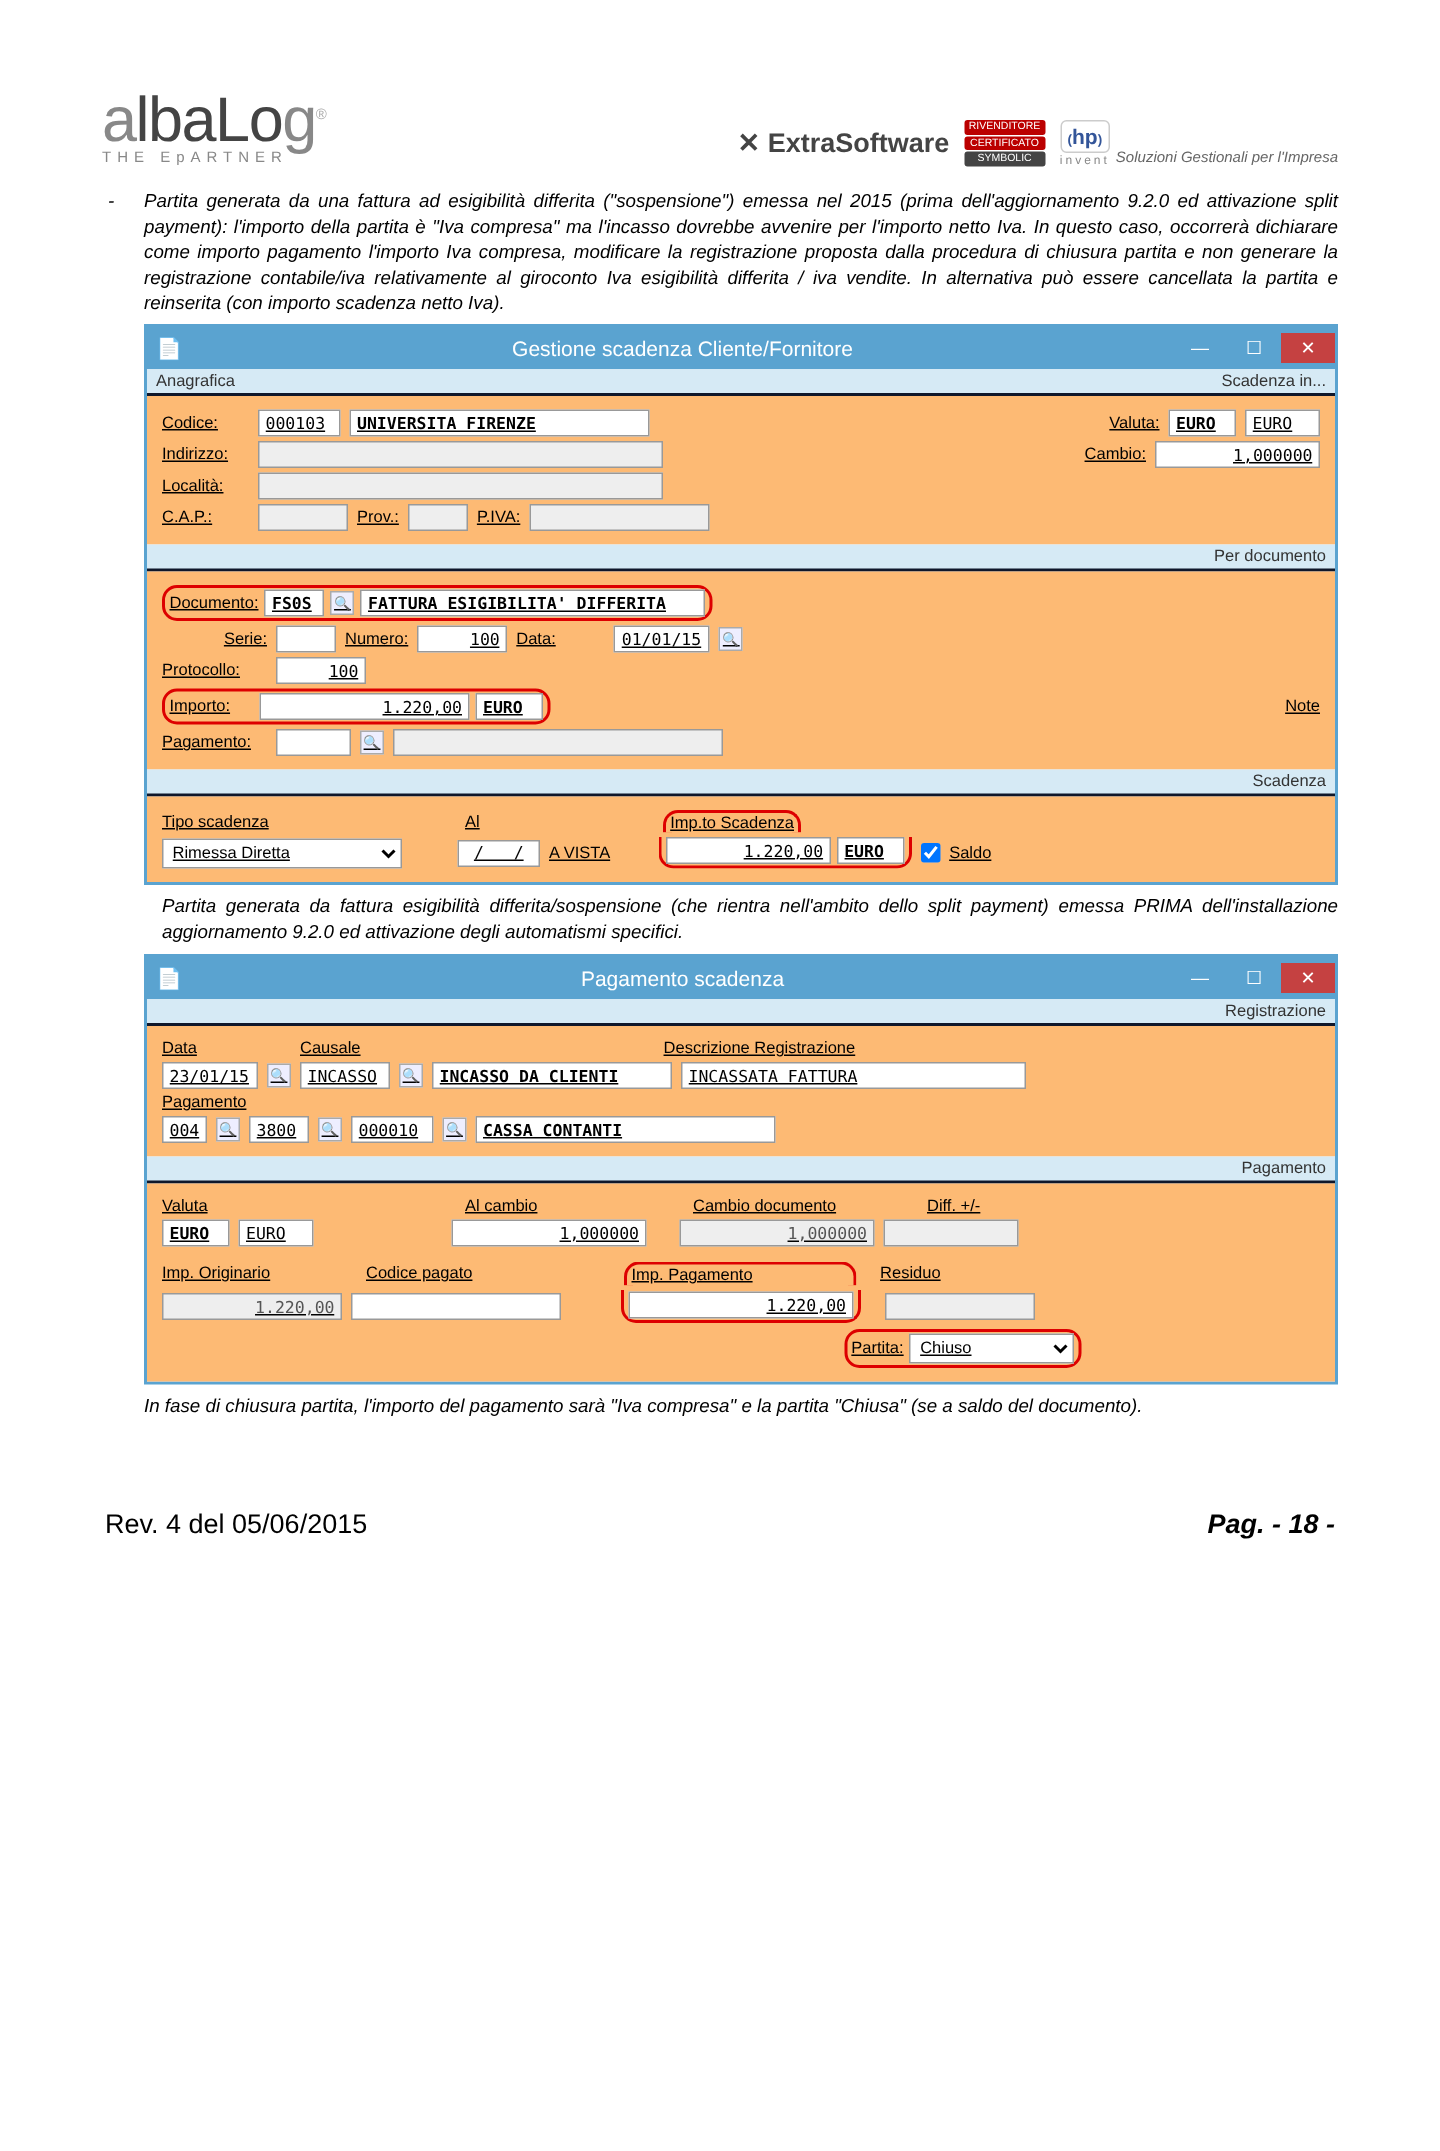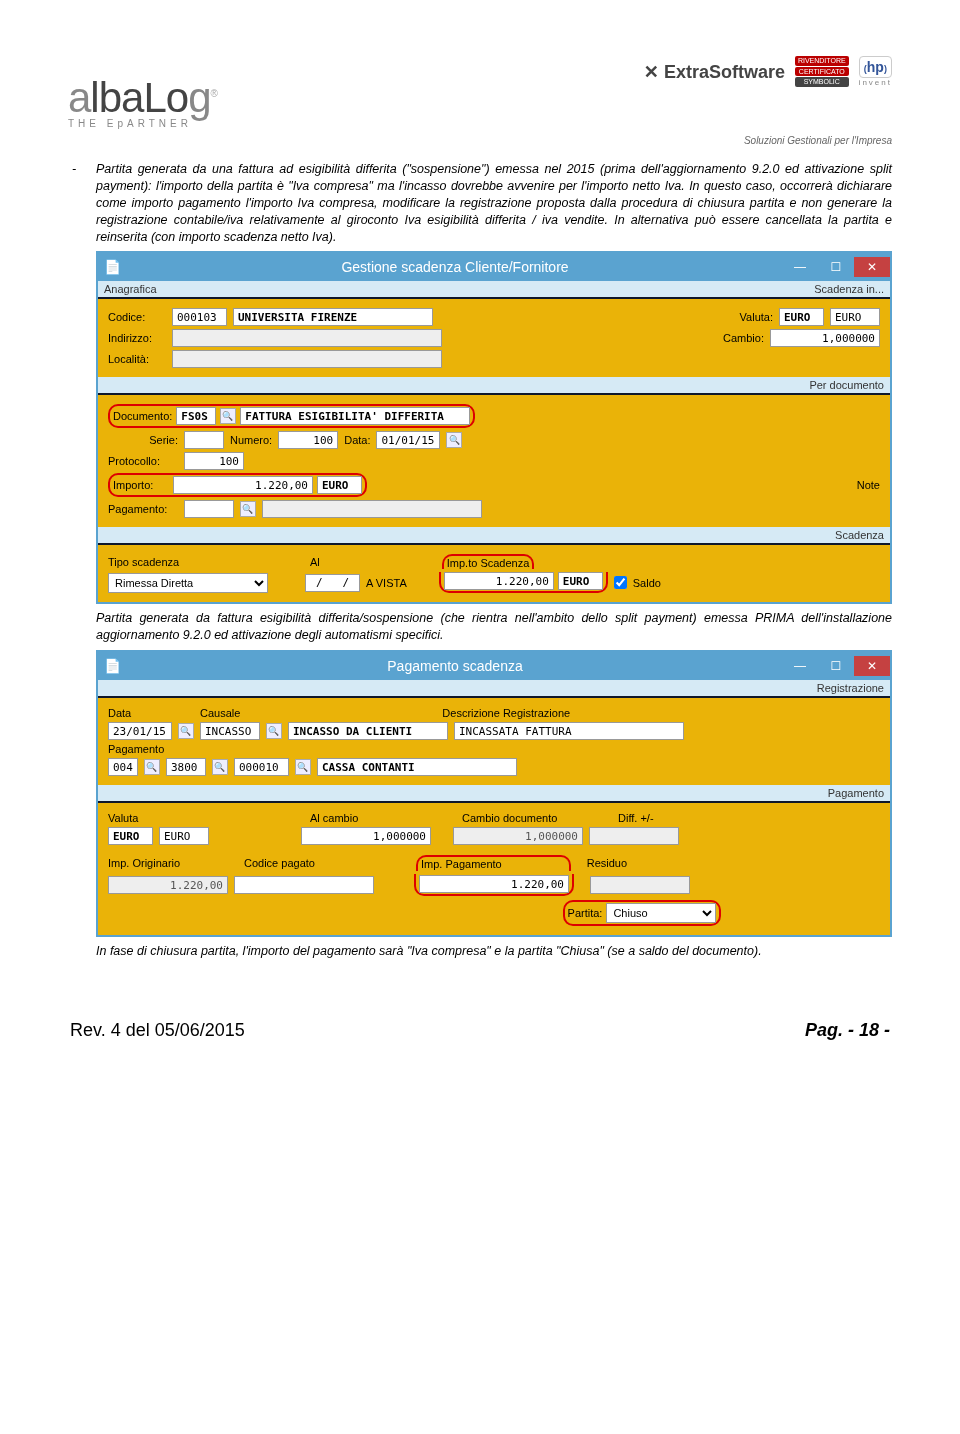--- a/index.html
+++ b/index.html
@@ -3,40 +3,40 @@
 <meta charset="utf-8">
 <style>
   * { box-sizing: border-box; margin: 0; padding: 0; }
   body { width: 960px; margin: 0 auto; font-family: Arial, Helvetica, sans-serif; font-size: 13px; color: #000; background: #fff; padding: 0; }
   .page { padding: 56px 68px 30px 68px; position: relative; }
   .header { display: flex; justify-content: space-between; align-items: center; margin-bottom: 15px; }
   .logo-left { font-family: Arial; }
   .logo-left .alba { font-size: 42px; font-weight: 300; letter-spacing: -1px; color: #444; }
   .logo-left .alba .a { color: #888; }
   .logo-left .tag { font-size: 10px; letter-spacing: 4px; color: #888; margin-top: -4px; }
-  .logo-right { display: flex; flex-direction: column; align-items: flex-end; gap: 4px; }
+  .logo-right { display: flex; flex-direction: row; align-items: flex-end; gap: 4px; }
   .logo-row { display: flex; align-items: center; gap: 10px; }
   .extra { font-size: 18px; font-weight: bold; color: #444; }
   .soluz { font-size: 10px; font-style: italic; color: #666; margin-top: 44px; }
   .badge { background: #b00; color: #fff; font-size: 7px; padding: 1px 3px; border-radius: 2px; text-align: center; line-height: 1.1; }
   .hp { border: 1px solid #ccc; border-radius: 4px; padding: 2px 4px; font-size: 14px; color: #359; font-weight: bold; }
   .para { font-size: 12.5px; line-height: 1.35; text-align: justify; margin-bottom: 6px; font-style: italic; }
   .para-list { display: flex; }
   .para-list .dash { width: 28px; flex-shrink: 0; padding-left: 4px; }
   
   .window { border: 2px solid #5aa3d0; background: #fff; margin: 6px 0 6px 28px; }
   .titlebar { background: #5aa3d0; color: #fff; display: flex; align-items: center; padding: 4px 0; font-size: 14px; }
   .titlebar .ticon { width: 30px; text-align: center; }
   .titlebar .ttext { flex: 1; text-align: center; font-weight: normal; }
   .titlebar .wbtns { display: flex; }
   .titlebar .wbtn { width: 36px; height: 20px; display: flex; align-items: center; justify-content: center; font-size: 12px; }
   .titlebar .wclose { background: #c54141; }
   
   .section-hdr { background: #d6eaf5; border-bottom: 2px solid #0f172a; padding: 2px 6px; font-size: 11px; text-align: right; color: #333; display: flex; justify-content: space-between; }
-  .form-body { padding: 6px 10px; background: #eab308; }
+  .form-body { padding: 6px 10px; background: #fdba74; text-decoration: underline; }
   .row { display: flex; align-items: center; margin: 3px 0; gap: 6px; font-size: 11px; }
   .lbl { white-space: nowrap; }
   .inp { border: 1px solid #999; background: #fff; padding: 1px 4px; font-size: 11px; font-family: monospace; height: 18px; }
   .inp.ro { background: #eee; color: #555; }
   .sel { border: 1px solid #999; background: #fff; padding: 0 2px; font-size: 11px; height: 20px; }
   .spacer { flex: 1; }
   .redbox { border: 2px solid #d00; border-radius: 10px; padding: 1px 3px; display: inline-flex; align-items: center; gap: 4px; }
   .lookup { display: inline-flex; align-items: center; justify-content: center; width: 16px; height: 16px; border: 1px solid #aaa; background: #eef; font-size: 9px; color: #359; }
   .chk { width: 13px; height: 13px; }
   
@@ -103,41 +103,49 @@
         <span class="lbl" style="width:58px">Indirizzo:</span>
         <input class="inp ro" style="width: 270px;">
         <span class="spacer"></span>
         <span class="lbl">Cambio:</span>
         <input class="inp" style="width: 110px; text-align: right;" value="1,000000">
       </div>
       <div class="row">
         <span class="lbl" style="width:58px">Località:</span>
         <input class="inp ro" style="width: 270px;">
       </div>
+      <div class="row">
+        <span class="lbl" style="width:58px">C.A.P.:</span>
+        <input class="inp ro" style="width: 60px;">
+        <span class="lbl">Prov.:</span>
+        <input class="inp ro" style="width: 40px;">
+        <span class="lbl">P.IVA:</span>
+        <input class="inp ro" style="width: 120px;">
+      </div>
     </div>
     <div class="section-hdr">
         <span></span>
         <span>Per documento</span>
       </div>
     <div class="form-body">
       <div class="row">
         <span class="redbox">
           <span class="lbl">Documento:</span>
           <input class="inp" style="width: 40px; font-weight: bold;" value="FS0S">
           <span class="lookup">🔍</span>
           <input class="inp" style="width: 230px; font-weight: bold;" value="FATTURA ESIGIBILITA' DIFFERITA">
         </span>
       </div>
       <div class="row">
         <span class="lbl" style="width:70px;text-align:right">Serie:</span>
         <input class="inp" style="width: 40px;">
         <span class="lbl">Numero:</span>
         <input class="inp" style="width: 60px; text-align: right;" value="100">
         <span class="lbl">Data:</span>
-        <input class="inp" style="width: 64px;" value="01/01/15">
+        <input class="inp" style="width: 64px; margin-left: 33px;" value="01/01/15">
         <span class="lookup">🔍</span>
       </div>
       <div class="row">
         <span class="lbl" style="width:70px">Protocollo:</span>
         <input class="inp" style="width: 60px; text-align: right;" value="100">
       </div>
       <div class="row">
         <span class="redbox">
           <span class="lbl" style="width:56px">Importo:</span>
           <input class="inp" style="width: 140px; text-align: right;" value="1.220,00">
@@ -176,21 +184,21 @@
         <span class="redbox" style="border-top:none;border-radius:0 0 10px 10px;padding-top:0">
           <input class="inp" style="width: 110px; text-align: right;" value="1.220,00">
           <input class="inp" style="width: 45px; font-weight: bold;" value="EURO">
         </span>
         <input type="checkbox" class="chk" checked="" style="">
         <span class="lbl">Saldo</span>
       </div>
     </div>
   </div>
 
-  <div class="para" style="margin-left:28px">Partita generata da fattura esigibilità differita/sospensione (che rientra nell'ambito dello split payment) emessa PRIMA dell'installazione aggiornamento 9.2.0 ed attivazione degli automatismi specifici.</div>
+  <div class="para" style="margin-left:40px">Partita generata da fattura esigibilità differita/sospensione (che rientra nell'ambito dello split payment) emessa PRIMA dell'installazione aggiornamento 9.2.0 ed attivazione degli automatismi specifici.</div>
 
   <div class="window">
     <div class="titlebar">
       <span class="ticon">📄</span>
       <span class="ttext">Pagamento scadenza</span>
       <div class="wbtns">
         <span class="wbtn">—</span>
         <span class="wbtn">☐</span>
         <span class="wbtn wclose">✕</span>
       </div>

